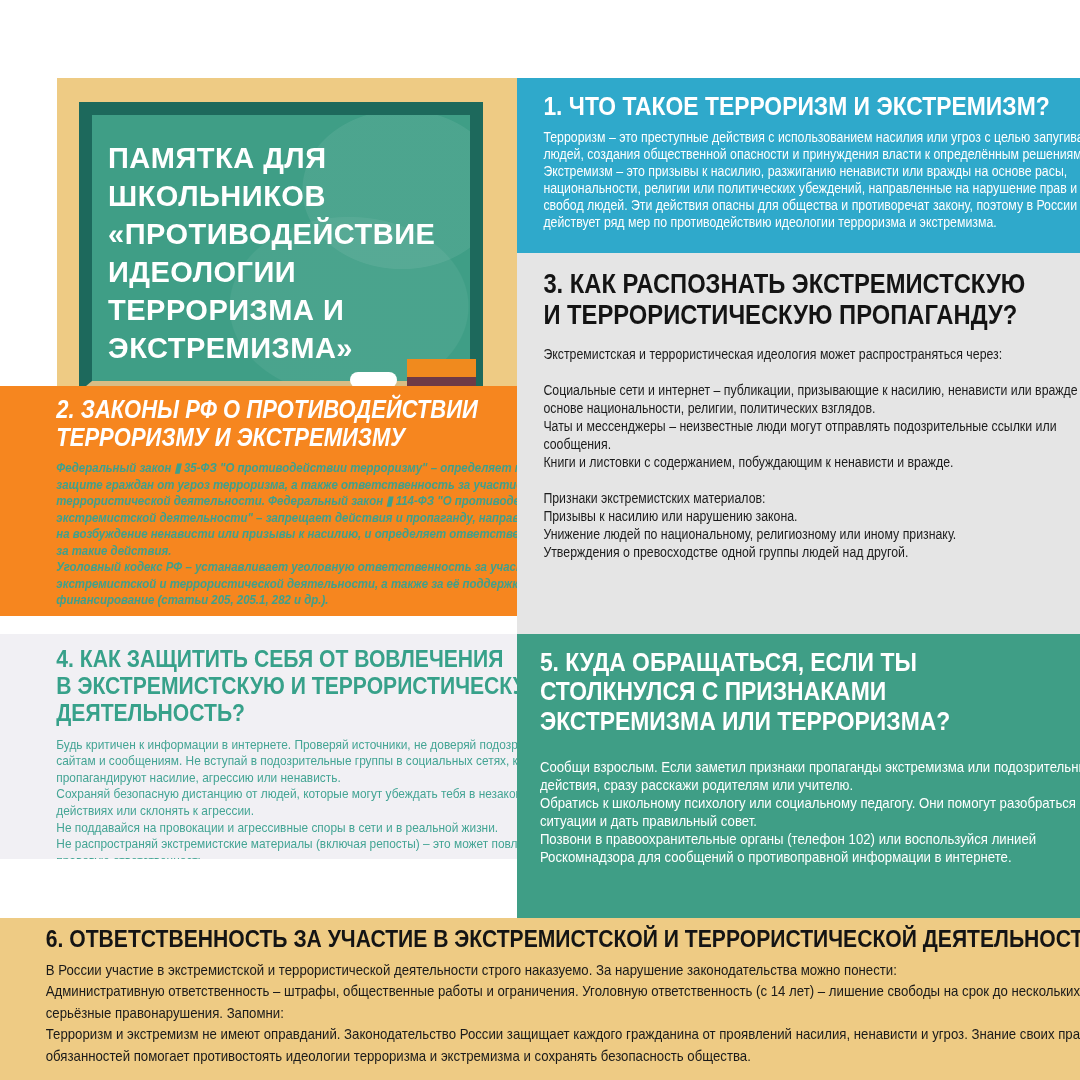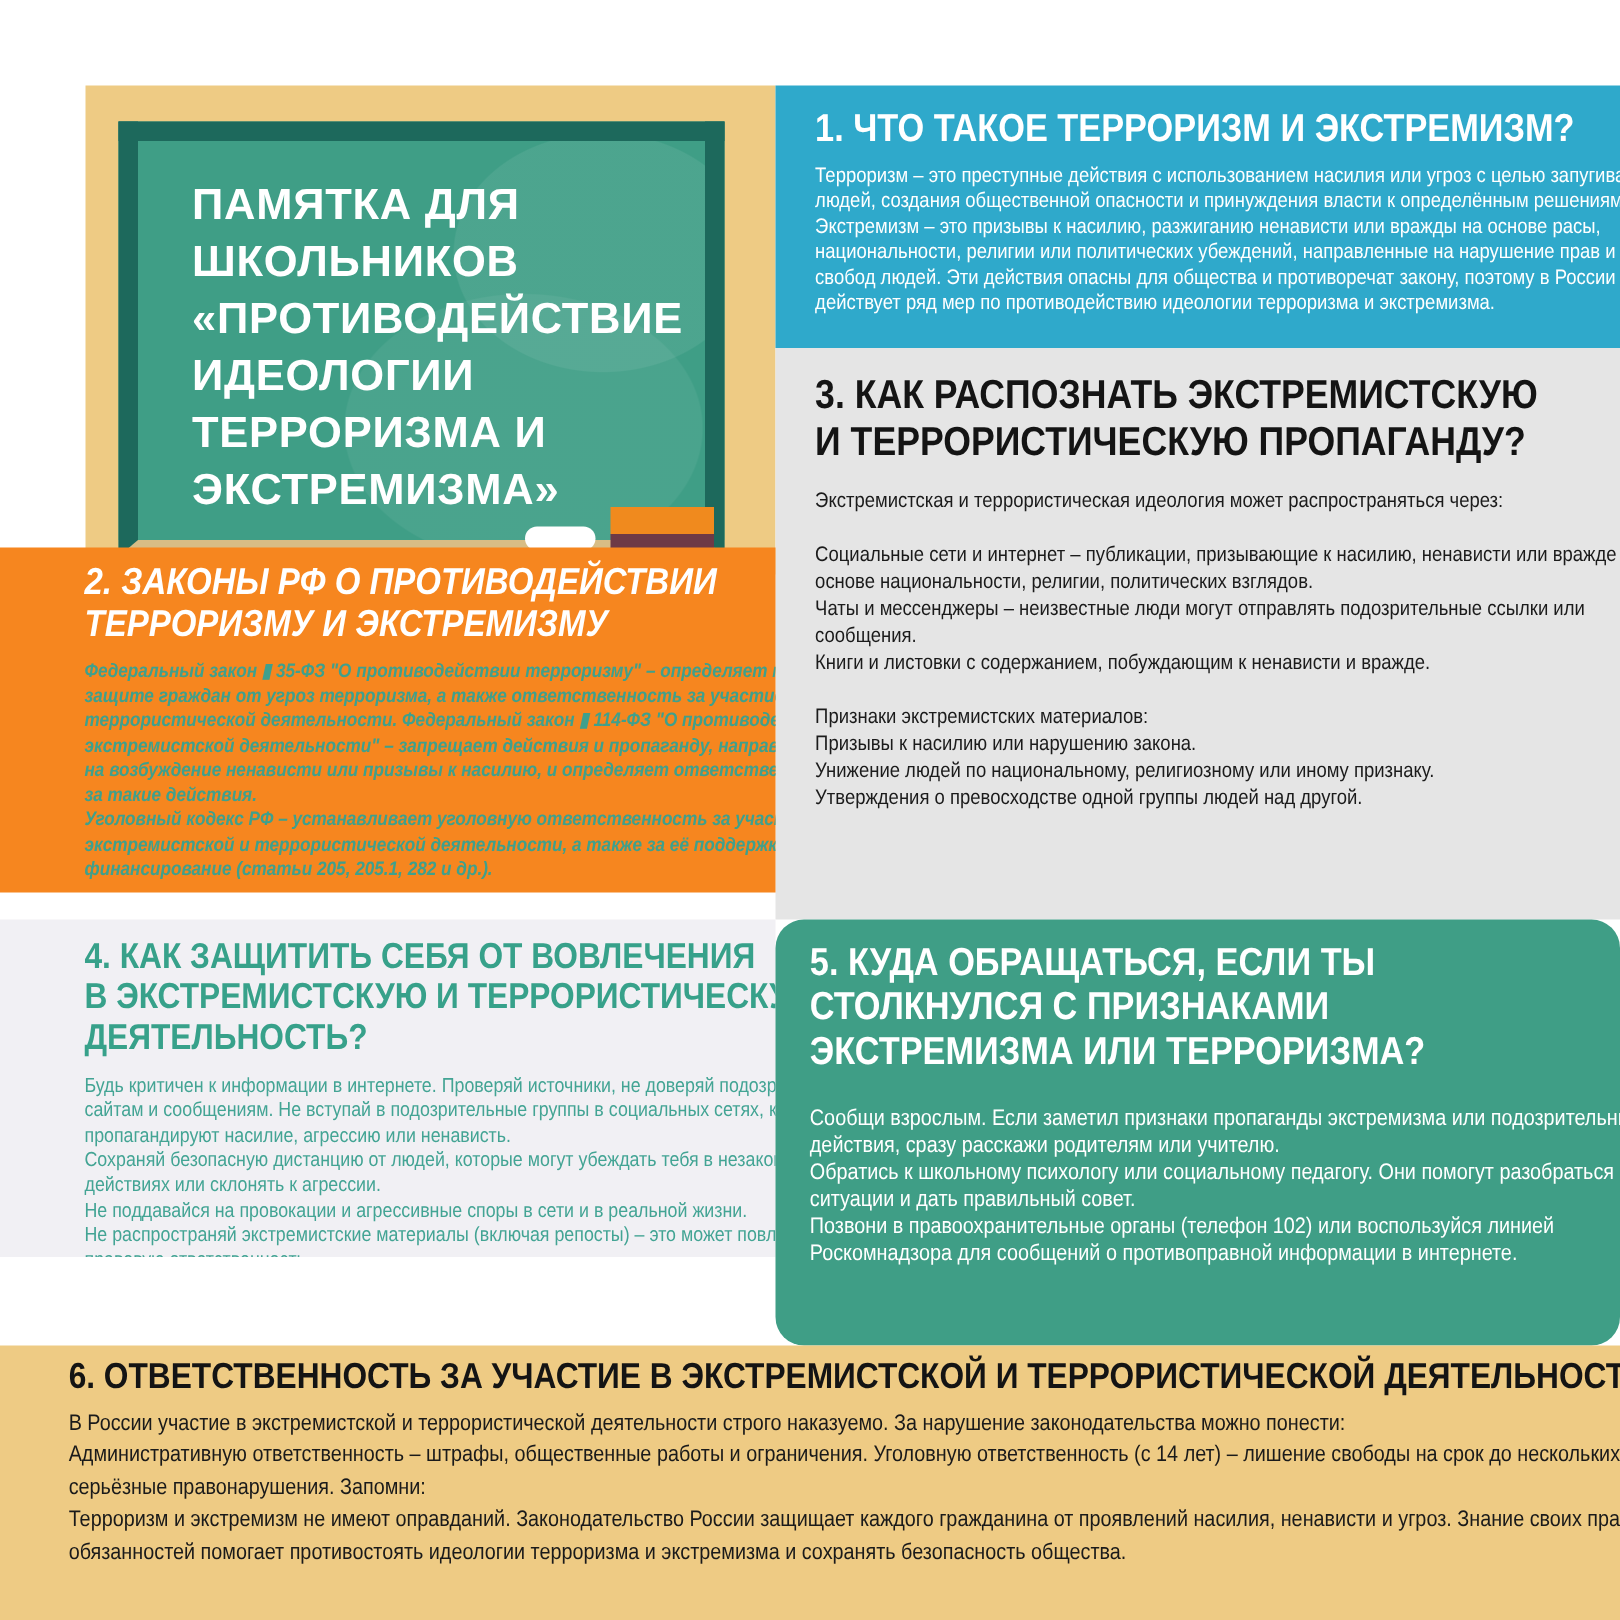--- a/index.html
+++ b/index.html
@@ -1,27 +1,27 @@
 <!DOCTYPE html>
 <html lang="ru"><head>
 <meta charset="utf-8">
 <style>
   html,body{margin:0;padding:0;background:#ffffff;}
   .page{
     position:relative;width:1080px;height:1080px;background:#ffffff;
     font-family:"Liberation Sans",sans-serif;overflow:hidden;
   }
-  .sec{position:absolute;overflow:hidden;}
+  .sec{position:absolute;overflow:hidden;margin-top:21px;}
   
   .board-wrap{left:57px;top:57px;width:460px;height:326px;background:#EECB84;}
   .s1{left:517px;top:57px;width:563px;height:175px;background:#2FA9CB;}
   .s3{left:517px;top:232px;width:563px;height:381px;background:#e5e5e5;}
   .s2{left:0;top:365px;width:517px;height:230px;background:#F6861F;font-style:italic;}
   .s4{left:0;top:613px;width:517px;height:225px;background:#F1F0F4;}
-  .s5{left:517px;top:613px;width:563px;height:284px;background:#3F9E86;border-radius:19px;}
+  .s5{left:517px;top:613px;width:563px;height:284px;background:#3F9E86;}
   .s6{left:0;top:897px;width:1080px;height:183px;background:#EECB84;}
   
   .cond{transform:scaleX(0.88);transform-origin:0 0;width:113.64%;}
   h2{margin:0;font-weight:700;white-space:pre-line;letter-spacing:0;}
   .para{white-space:pre-line;margin:0 0 18px 0;}
   .para:last-child{margin-bottom:0;}
   
   .s1 .cond{padding:14px 24px 0 30px;}
   .s1 h2{font-size:26px;line-height:1.1;color:#ffffff;margin-bottom:8px;}
   .s1 .body{font-size:14px;line-height:17px;color:#ffffff;}
@@ -48,21 +48,21 @@
   
   .frame{
     position:absolute;left:22px;top:24px;width:378px;height:266px;
     border:13px solid #1D695C;border-bottom:11px solid #D8BD85;
     background:
       radial-gradient(100px 80px at 82% 28%, rgba(255,255,255,0.07) 99%, transparent 100%),
       radial-gradient(120px 90px at 68% 72%, rgba(255,255,255,0.06) 99%, transparent 100%),
       #3F9E86;
   }
   .board-title{
-    margin:0;padding:24px 14px 0 36px;color:#ffffff;
+    margin:0;padding:24px 14px 0 16px;color:#ffffff;
     font-size:29px;line-height:38px;font-weight:700;letter-spacing:0.5px;
     white-space:pre-line;
   }
   .chalk{
     position:absolute;left:293px;top:294px;width:47px;height:16px;
     background:#ffffff;border-radius:8px;
   }
   .eraser{position:absolute;left:350px;top:281px;width:69px;height:28px;}
   .eraser-top{width:100%;height:18px;background:#F08A1E;}
   .eraser-bottom{width:100%;height:10px;background:#6E3A46;}

